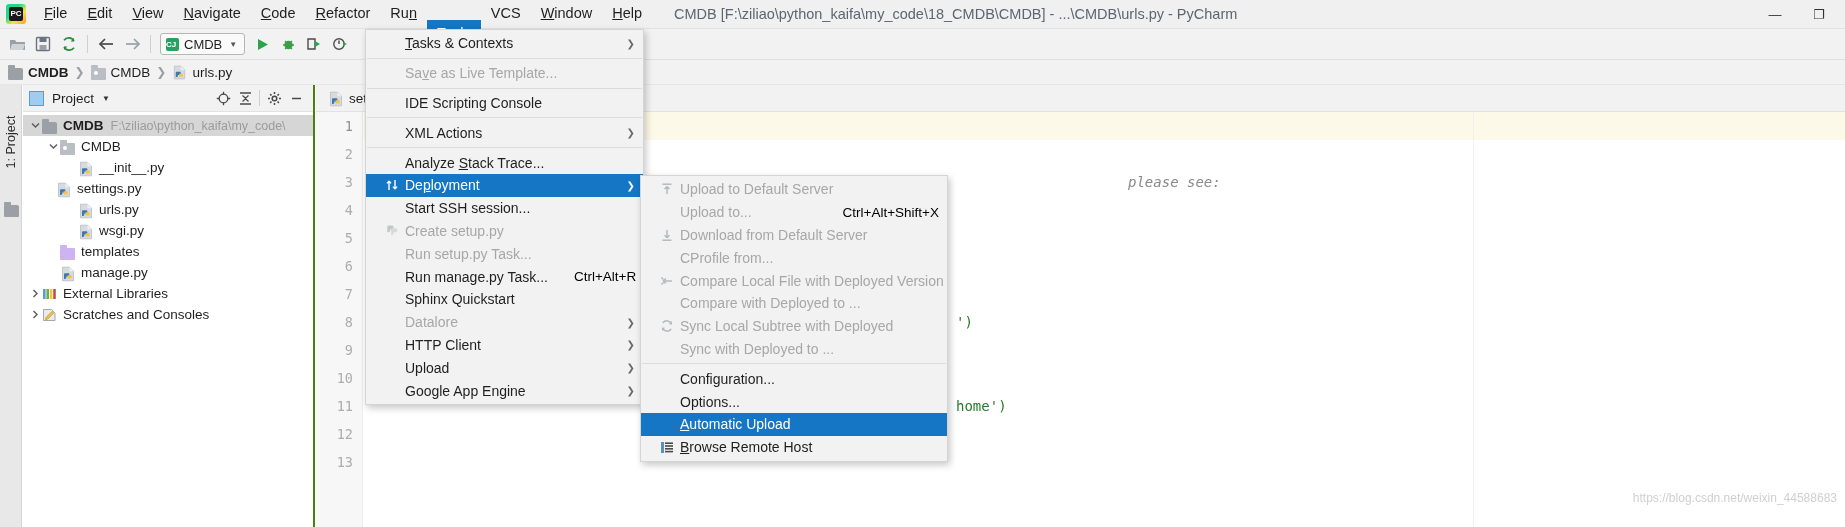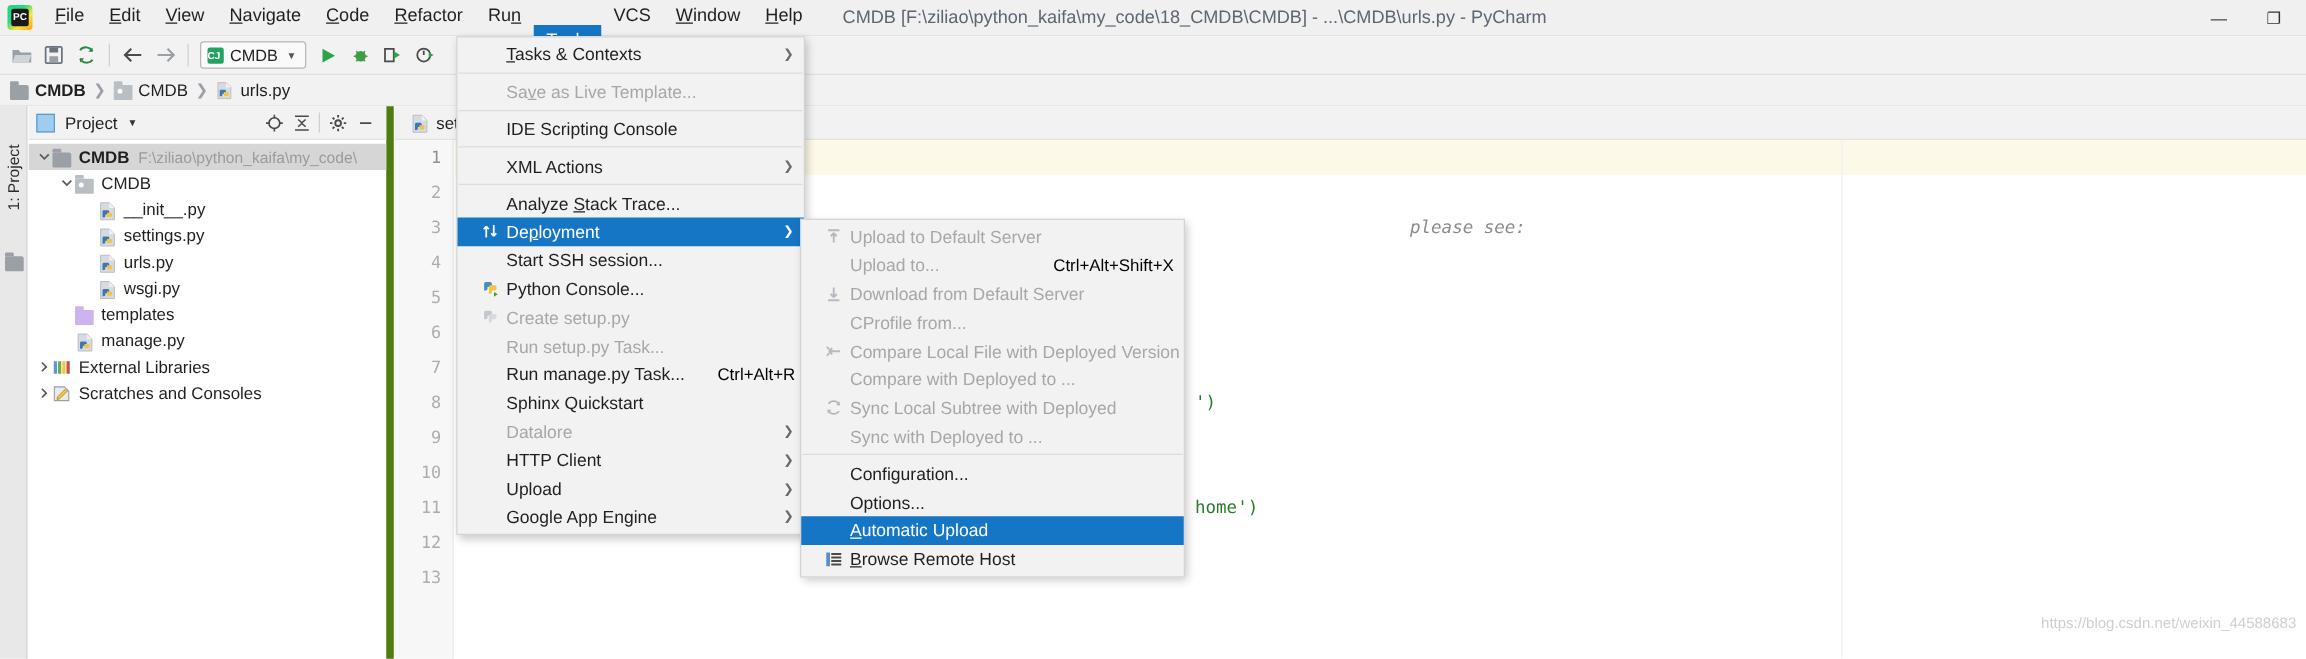--- a/index.html
+++ b/index.html
@@ -74,21 +74,21 @@
   }
   #leftstrip .vlabel{
     position:absolute;left:-22px;top:50px;width:66px;transform:rotate(-90deg);
     font-size:12.5px;color:#2b2b2b;text-align:center;white-space:nowrap;
   }
   #leftstrip .folder{position:absolute;left:4px;top:118px;}
 
   
   #project{
     position:absolute;left:23px;top:85px;width:292px;height:442px;
-    background:#ffffff;border-right:6px solid #4d7c0f;
+    background:#ffffff;border-right:2px solid #4d7c0f;
   }
   #projhdr{
     height:27px;background:#f2f2f2;border-bottom:1px solid #e2e2e2;
     display:flex;align-items:center;padding:0 6px;
   }
   #projhdr .sqicon{width:15px;height:15px;border:1.5px solid #5a9bd4;background:#9fcdf0;margin-right:8px;flex:none;}
   #projhdr .ptxt{font-size:13.5px;color:#1f1f1f;}
   #projhdr .dd{font-size:8px;color:#333;margin-left:8px;}
   #projhdr .spacer{flex:1;}
   #projhdr .hicon{width:22px;height:22px;display:flex;align-items:center;justify-content:center;}
@@ -345,21 +345,21 @@
         <span class="ico" style="display: inline-flex; align-items: center;">
           <span class="pyfile"><svg width="16" height="16" viewBox="0 0 16 16">
               <path d="M2.5 1.2h7l4 4v9.6h-11z" fill="#d7dae0" stroke="#b9bdc4" stroke-width="0.8"></path>
               <path d="M9.4 1.2v4.1h4.1z" fill="#eef0f2"></path>
               <path d="M5 7.2h3.1c.8 0 1.3.5 1.3 1.2v1c0 .7-.5 1.2-1.3 1.2H6.3v1.1c0 .7-.5 1.2-1.3 1.2H4V8.4c0-.7.5-1.2 1-1.2z" fill="#3b78b0"></path>
               <path d="M7.6 9.2h3.1c.6 0 1 .4 1 1v1.2c0 .7-.5 1.2-1.3 1.2H8.3c-.5 0-.7-.3-.7-.7z" fill="#f5c441"></path>
             </svg></span>
         </span>
         <span class="tlabel">__init__.py</span>
       </div>
-      <div class="trow" style="padding-left: 42px;">
+      <div class="trow" style="padding-left: 20px;">
         <span class="arrow"></span>
         <span class="ico" style="display: inline-flex; align-items: center;">
           <span class="pyfile"><svg width="16" height="16" viewBox="0 0 16 16">
               <path d="M2.5 1.2h7l4 4v9.6h-11z" fill="#d7dae0" stroke="#b9bdc4" stroke-width="0.8"></path>
               <path d="M9.4 1.2v4.1h4.1z" fill="#eef0f2"></path>
               <path d="M5 7.2h3.1c.8 0 1.3.5 1.3 1.2v1c0 .7-.5 1.2-1.3 1.2H6.3v1.1c0 .7-.5 1.2-1.3 1.2H4V8.4c0-.7.5-1.2 1-1.2z" fill="#3b78b0"></path>
               <path d="M7.6 9.2h3.1c.6 0 1 .4 1 1v1.2c0 .7-.5 1.2-1.3 1.2H8.3c-.5 0-.7-.3-.7-.7z" fill="#f5c441"></path>
             </svg></span>
         </span>
         <span class="tlabel">settings.py</span>
@@ -525,30 +525,20 @@
           <path d="M10 2v9M10 11l2-2.4M10 11l-2-2.4" fill="none" stroke="#ffffff" stroke-width="1.4"></path>
         </svg>
       </span>
       <span class="mtext">De<u>p</u>loyment</span>
       <span class="marrow">❯</span>
     </div>
     <div class="mi">
       <span class="mic"></span>
       <span class="mtext">Start SSH session...</span>
     </div>
-    <div class="mi">
-      <span class="mic">
-        <svg width="15" height="15" viewBox="0 0 15 15">
-          <path d="M3.6 2.6h3.4c.9 0 1.5.6 1.5 1.4v1.2c0 .8-.6 1.4-1.5 1.4H5v1.3c0 .8-.6 1.4-1.5 1.4H2.3V4c0-.8.6-1.4 1.3-1.4z" fill="#4b8bbe"></path>
-          <path d="M7.4 5.2h3.4c.8 0 1.4.6 1.4 1.4v1.3c0 .8-.6 1.4-1.4 1.4H8.6v1.3c0 .8-.6 1.4-1.5 1.4H6.1V6.6c0-.8.6-1.4 1.3-1.4z" fill="#f5c441"></path>
-          <path d="M10.2 10.5l3 1.9-3 1.9z" fill="#4a9a4a"></path>
-        </svg>
-      </span>
-      <span class="mtext">Python Console...</span>
-    </div>
     <div class="mi disabled">
       <span class="mic">
         <svg width="15" height="15" viewBox="0 0 15 15">
           <path d="M3.6 2.6h3.4c.9 0 1.5.6 1.5 1.4v1.2c0 .8-.6 1.4-1.5 1.4H5v1.3c0 .8-.6 1.4-1.5 1.4H2.3V4c0-.8.6-1.4 1.3-1.4z" fill="#c3c7cc"></path>
           <path d="M7.4 5.2h3.4c.8 0 1.4.6 1.4 1.4v1.3c0 .8-.6 1.4-1.4 1.4H8.6v1.3c0 .8-.6 1.4-1.5 1.4H6.1V6.6c0-.8.6-1.4 1.3-1.4z" fill="#d7d9dc"></path>
         </svg>
       </span>
       <span class="mtext">Create setup.py</span>
     </div>
     <div class="mi disabled">

